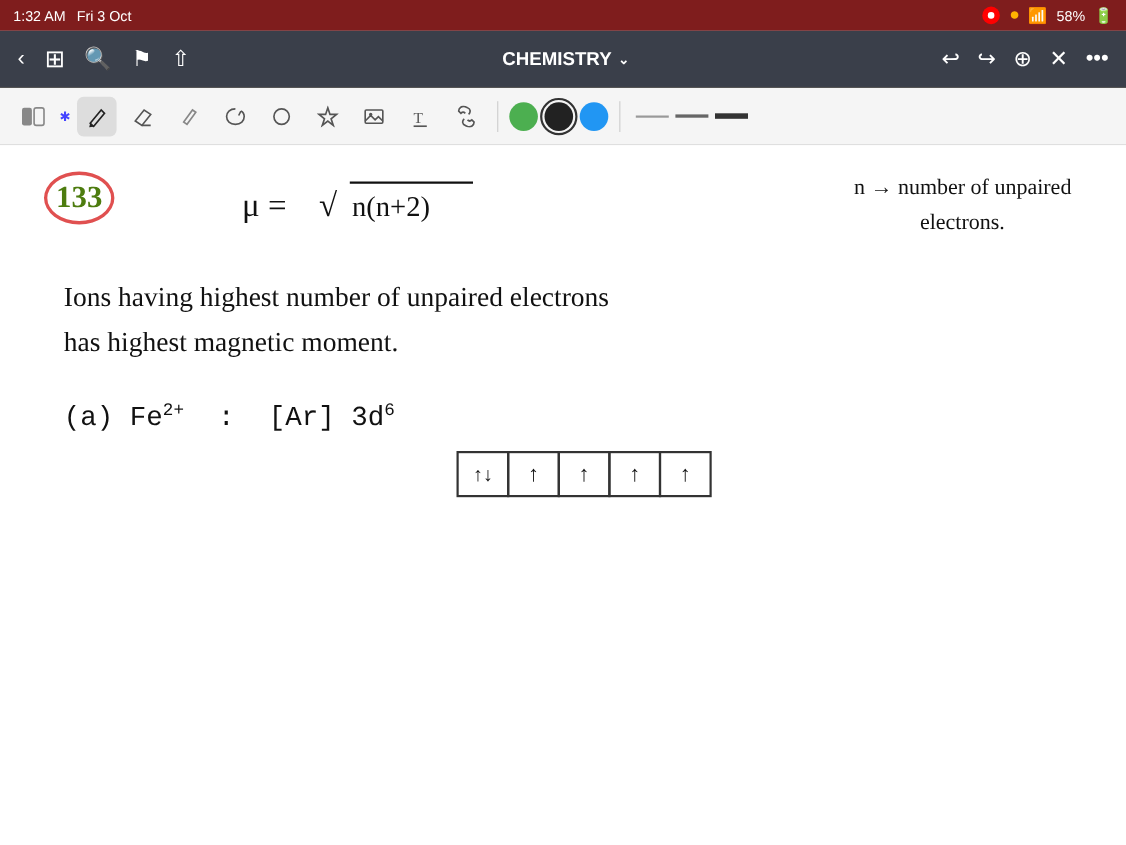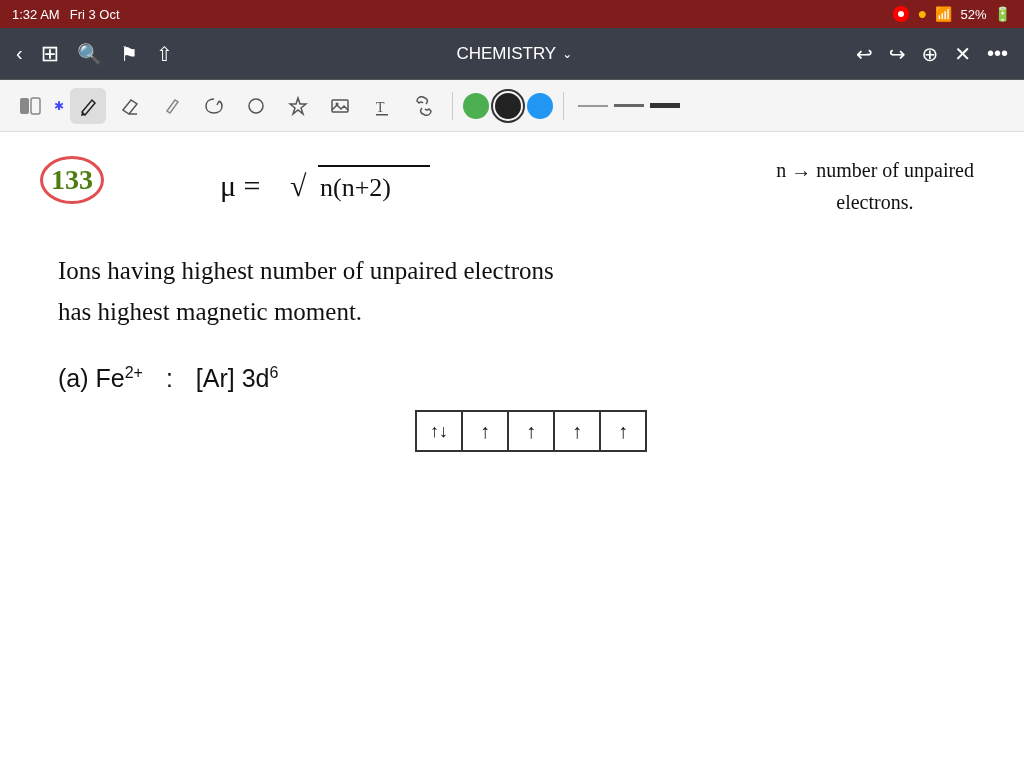--- a/index.html
+++ b/index.html
@@ -25,21 +25,21 @@
     .nav-bar {
       background: #3a3f4a;
       height: 52px;
       display: flex;
       align-items: center;
       justify-content: space-between;
       padding: 0 16px;
       border-bottom: 1px solid #555;
     }
     .nav-left { display: flex; align-items: center; gap: 18px; }
-    .nav-center { display: flex; align-items: center; gap: 6px; color: white; font-size: 17px; font-weight: 400; }
+    .nav-center { display: flex; align-items: center; gap: 6px; color: white; font-size: 17px; font-weight: 700; }
     .nav-right { display: flex; align-items: center; gap: 16px; }
     .nav-icon { color: white; font-size: 20px; cursor: pointer; }
     .chevron-down { font-size: 12px; color: white; }
 
     
     .toolbar {
       background: #f5f5f5;
       height: 52px;
       display: flex;
       align-items: center;
@@ -95,21 +95,21 @@
 
 <div class="status-bar">
   <div class="status-left">
     <span>1:32 AM</span>
     <span>Fri 3 Oct</span>
   </div>
   <div class="status-right">
     <div class="status-record"></div>
     <span style="color:#ffb300;font-size:16px;">●</span>
     <span style="font-size:14px;">📶</span>
-    <span>52%</span>
+    <span>58%</span>
     <span style="font-size:14px;">🔋</span>
   </div>
 </div>
 
 <div class="nav-bar">
   <div class="nav-left">
     <span class="nav-icon">‹</span>
     <span class="nav-icon" style="font-size:22px;">⊞</span>
     <span class="nav-icon" style="font-size:20px;">🔍</span>
     <span class="nav-icon" style="font-size:20px;">⚑</span>
@@ -220,21 +220,21 @@
   <div style="position:absolute;top:22px;right:50px;font-size:20px;font-family:Georgia,serif;color:#111;line-height:1.6;text-align:left;">
     <span>n → number of unpaired</span><br>
     <span style="padding-left:60px;">electrons.</span>
   </div>
 
   <div style="position:absolute;top:118px;left:58px;font-size:25px;font-family:Georgia,serif;color:#111;line-height:1.65;">
     <div>Ions having highest number of unpaired electrons</div>
     <div>has     highest  magnetic moment.</div>
   </div>
 
-  <div style="position:absolute;top:232px;left:58px;font-size:25px;font-family:Liberation Sans, sans-serif;color:#111;">
+  <div style="position:absolute;top:232px;left:58px;font-size:25px;font-family:Liberation Mono, monospace;color:#111;">
     <span>(a) Fe</span><sup style="font-size:16px;vertical-align:super;">2+</sup>
     <span style="margin-left:16px;">:</span>
     <span style="margin-left:16px;">[Ar]  3d</span><sup style="font-size:16px;vertical-align:super;">6</sup>
   </div>
 
   <div style="position:absolute;top:278px;left:415px;">
     <div style="display:flex;">
       <div style="width:48px;height:42px;border:2px solid #333;display:flex;align-items:center;justify-content:center;font-size:18px;font-family:Georgia,serif;color:#111;margin-right:-2px;">↑↓</div>
       <div style="width:48px;height:42px;border:2px solid #333;display:flex;align-items:center;justify-content:center;font-size:20px;font-family:Georgia,serif;color:#111;margin-right:-2px;">↑</div>
       <div style="width:48px;height:42px;border:2px solid #333;display:flex;align-items:center;justify-content:center;font-size:20px;font-family:Georgia,serif;color:#111;margin-right:-2px;">↑</div>

